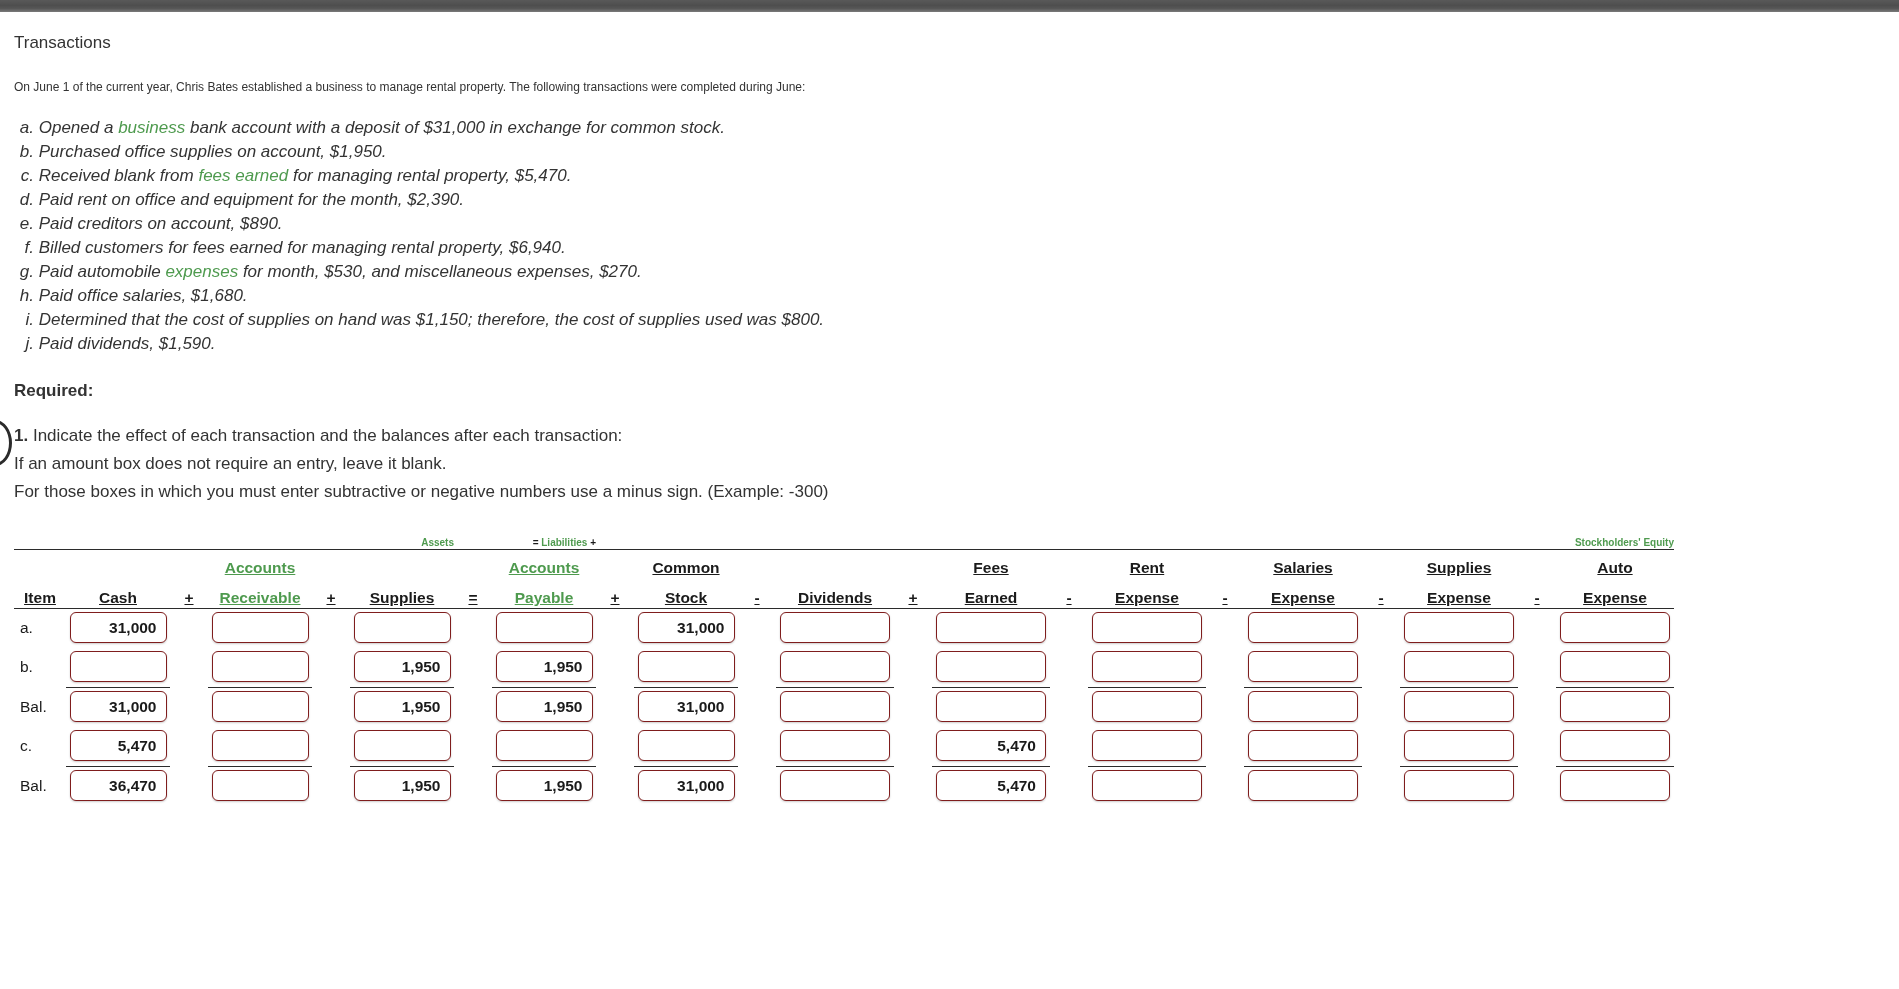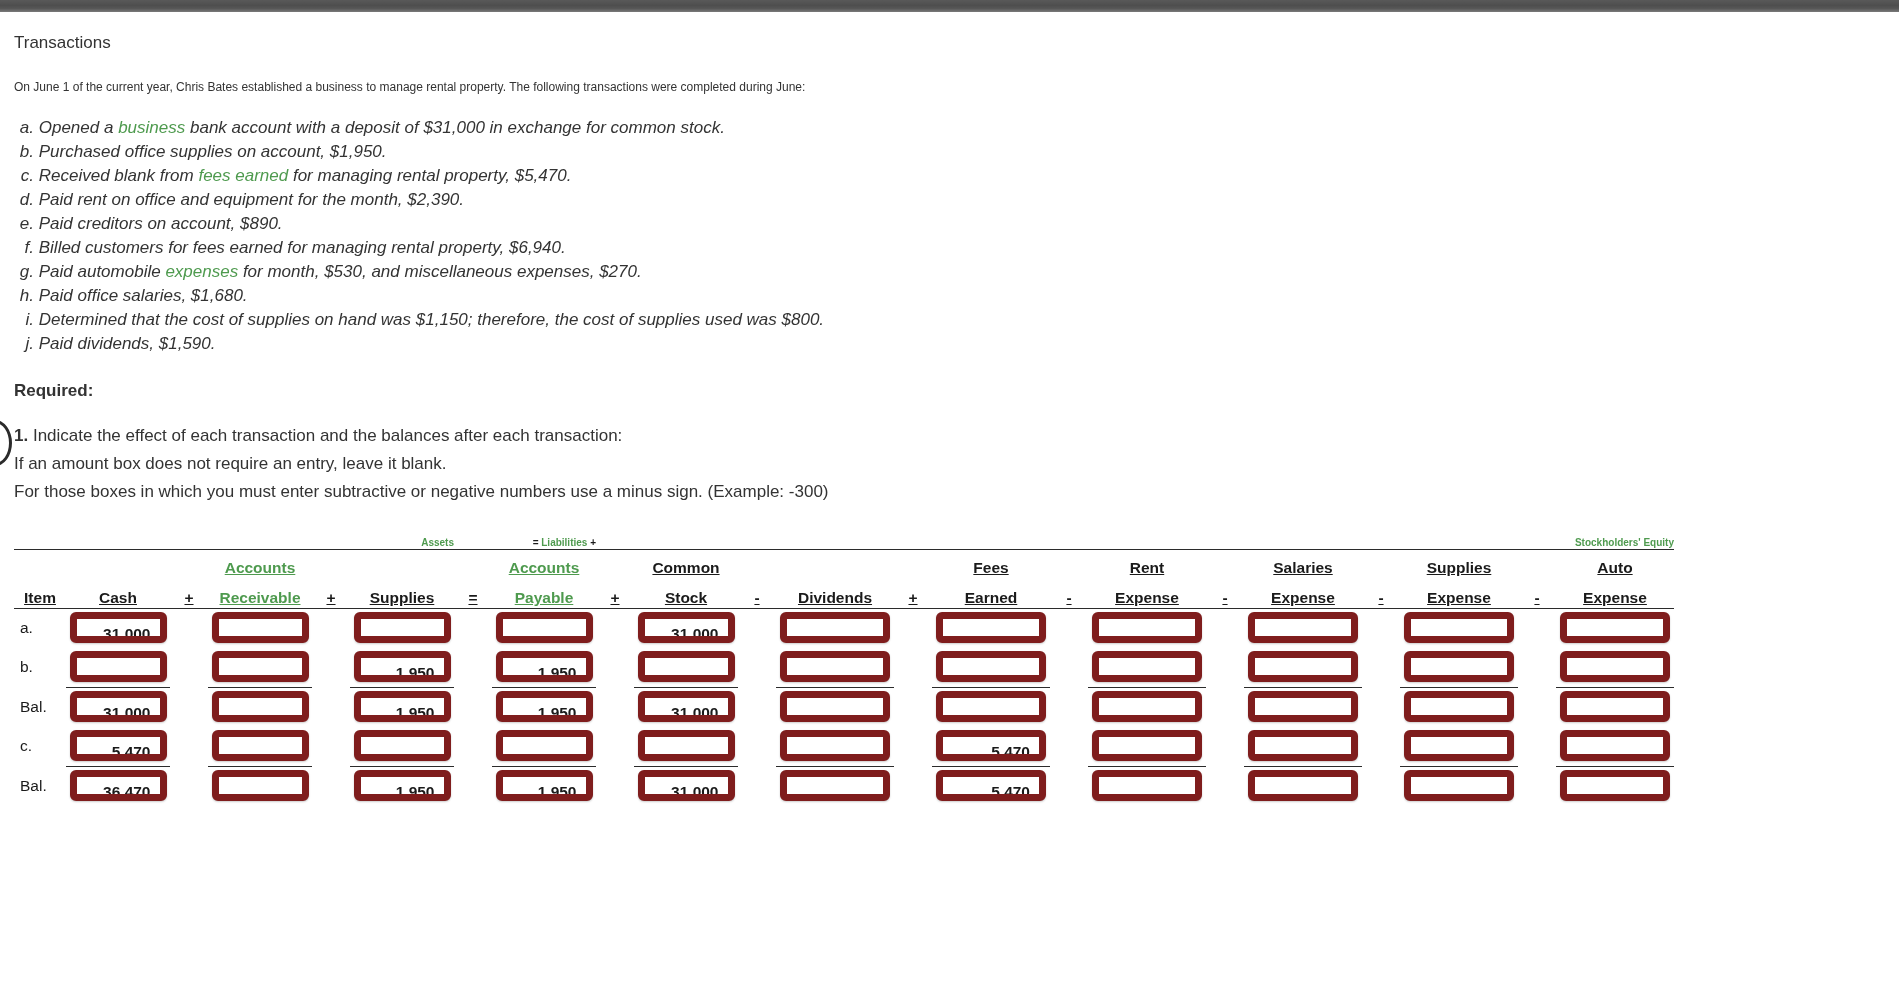--- a/index.html
+++ b/index.html
@@ -162,21 +162,21 @@
     text-align: left !important;
     padding-left: 6px !important;
     white-space: nowrap;
   }
 
   .box {
     display: inline-block;
     width: 97px;
     height: 31px;
     line-height: 29px;
-    border: 7px solid #7f1d1d;
+    border: 1px solid #7f1d1d;
     border-radius: 6px;
     background: #ffffff;
     box-shadow: 0 1px 2px rgba(0,0,0,0.20);
     text-align: right;
     padding-right: 9px;
     font-weight: bold;
     font-size: 15.5px;
     color: #1a1a1a;
     overflow: hidden;
     white-space: nowrap;

